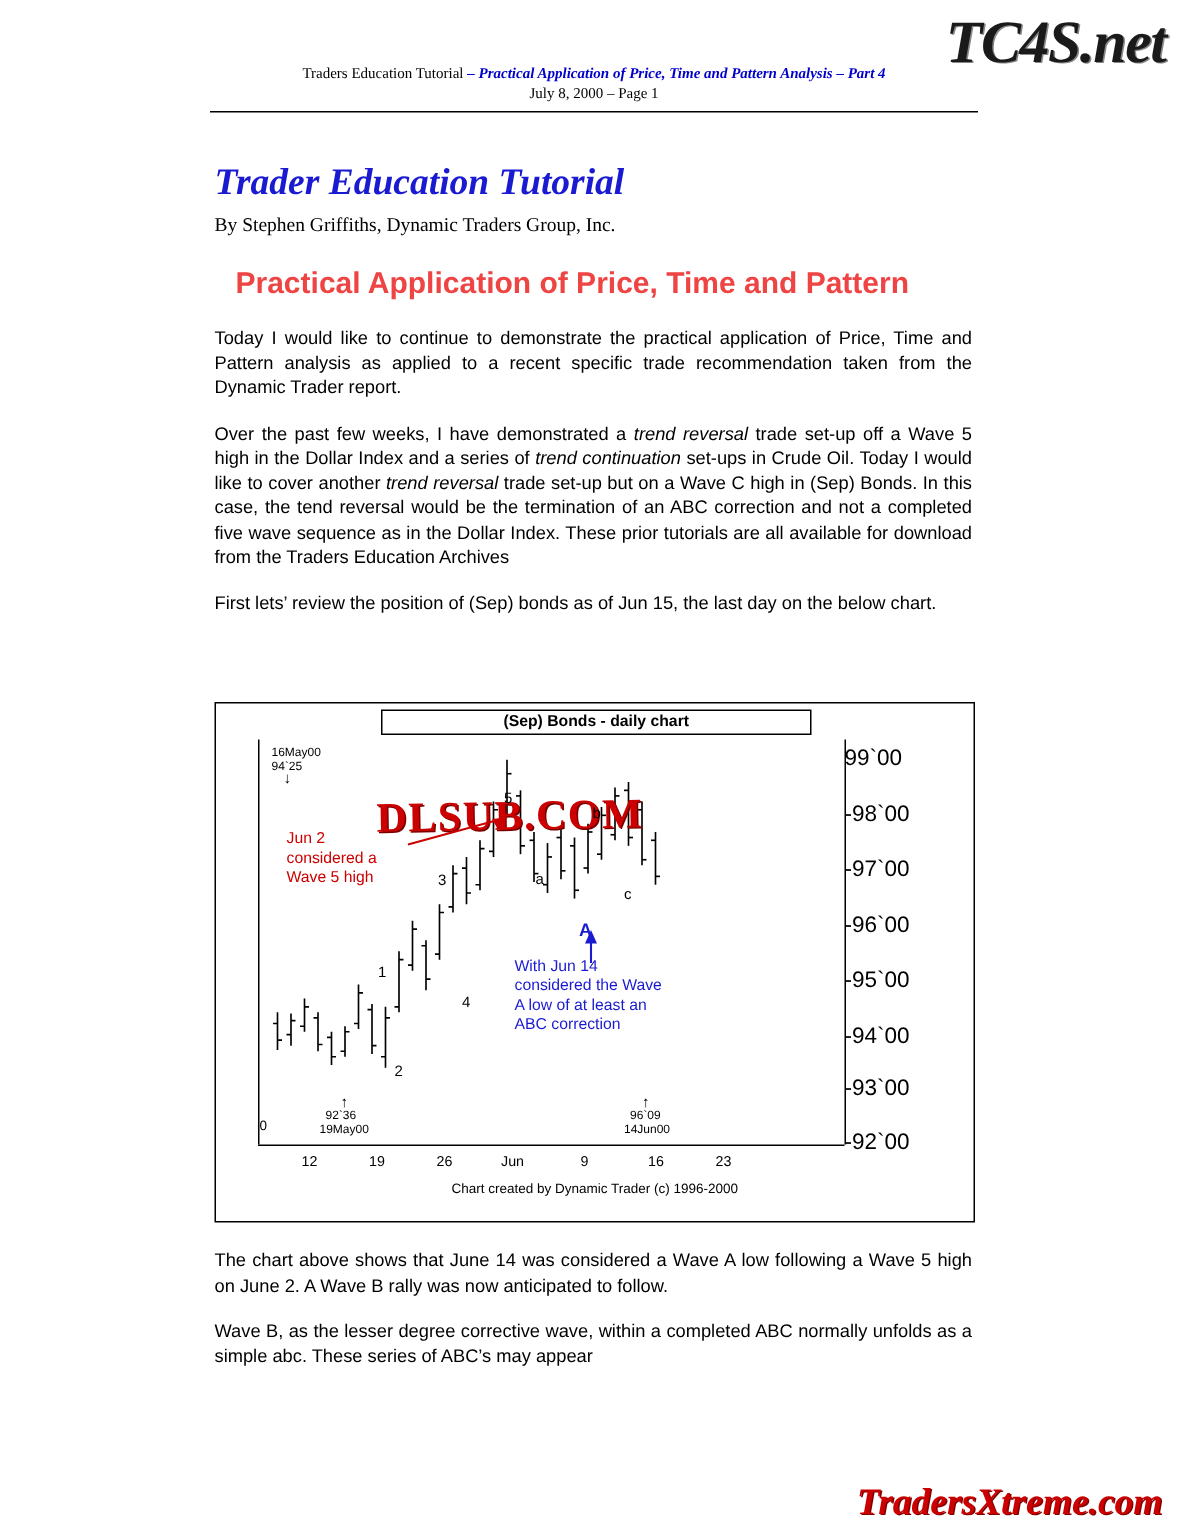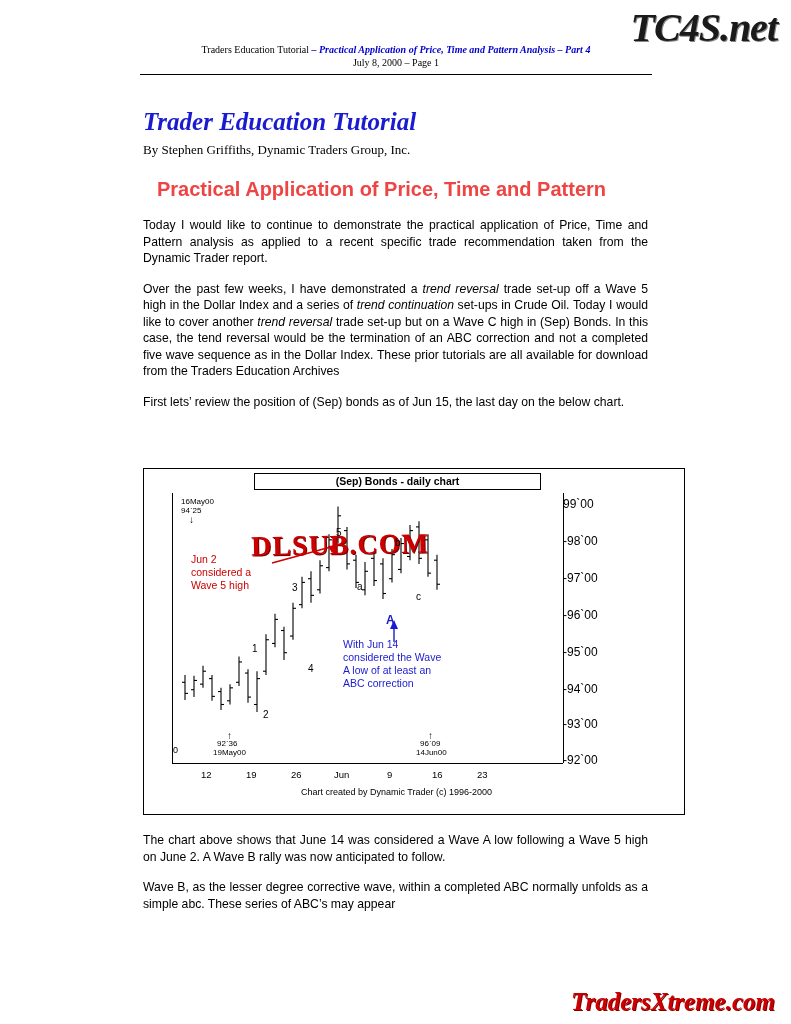--- a/index.html
+++ b/index.html
@@ -64,21 +64,20 @@
     margin:0 0 14px 0;
   }
   p.body i{font-style:italic;}
 
   
   .chart-box{
     position:absolute;left:143px;top:468px;
     width:505px;height:345px;
     border:1px solid #000;
     background:#ffffff;
-    padding-left:35px;
   }
   .chart-title-bar{
     position:absolute;left:110px;top:4px;width:285px;height:15px;
     border:1px solid #000;
     background:#fff;
     font-family:"Liberation Sans", sans-serif;
     font-size:10.5px;font-weight:bold;
     text-align:center;line-height:15px;
   }
   .plot{
@@ -90,21 +89,21 @@
   .plot-bottom{
     position:absolute;left:28px;top:294px;width:391px;height:0;
     border-top:1px solid #000;
   }
   .yaxis{
     position:absolute;left:419px;top:24px;width:86px;height:271px;
   }
   .ytick{
     position:absolute;left:0;
     font-family:"Liberation Sans", sans-serif;
-    font-size:12px;color:#000;text-align:right;
+    font-size:15px;color:#000;text-align:right;
   }
 
   .xlabels{
     position:absolute;left:0;top:300px;width:505px;height:14px;
     font-family:"Liberation Sans", sans-serif;
     font-size:9.5px;color:#000;
   }
   .xlabels span{position:absolute;}
   .chart-credit{
     position:absolute;left:0;top:318px;width:505px;

